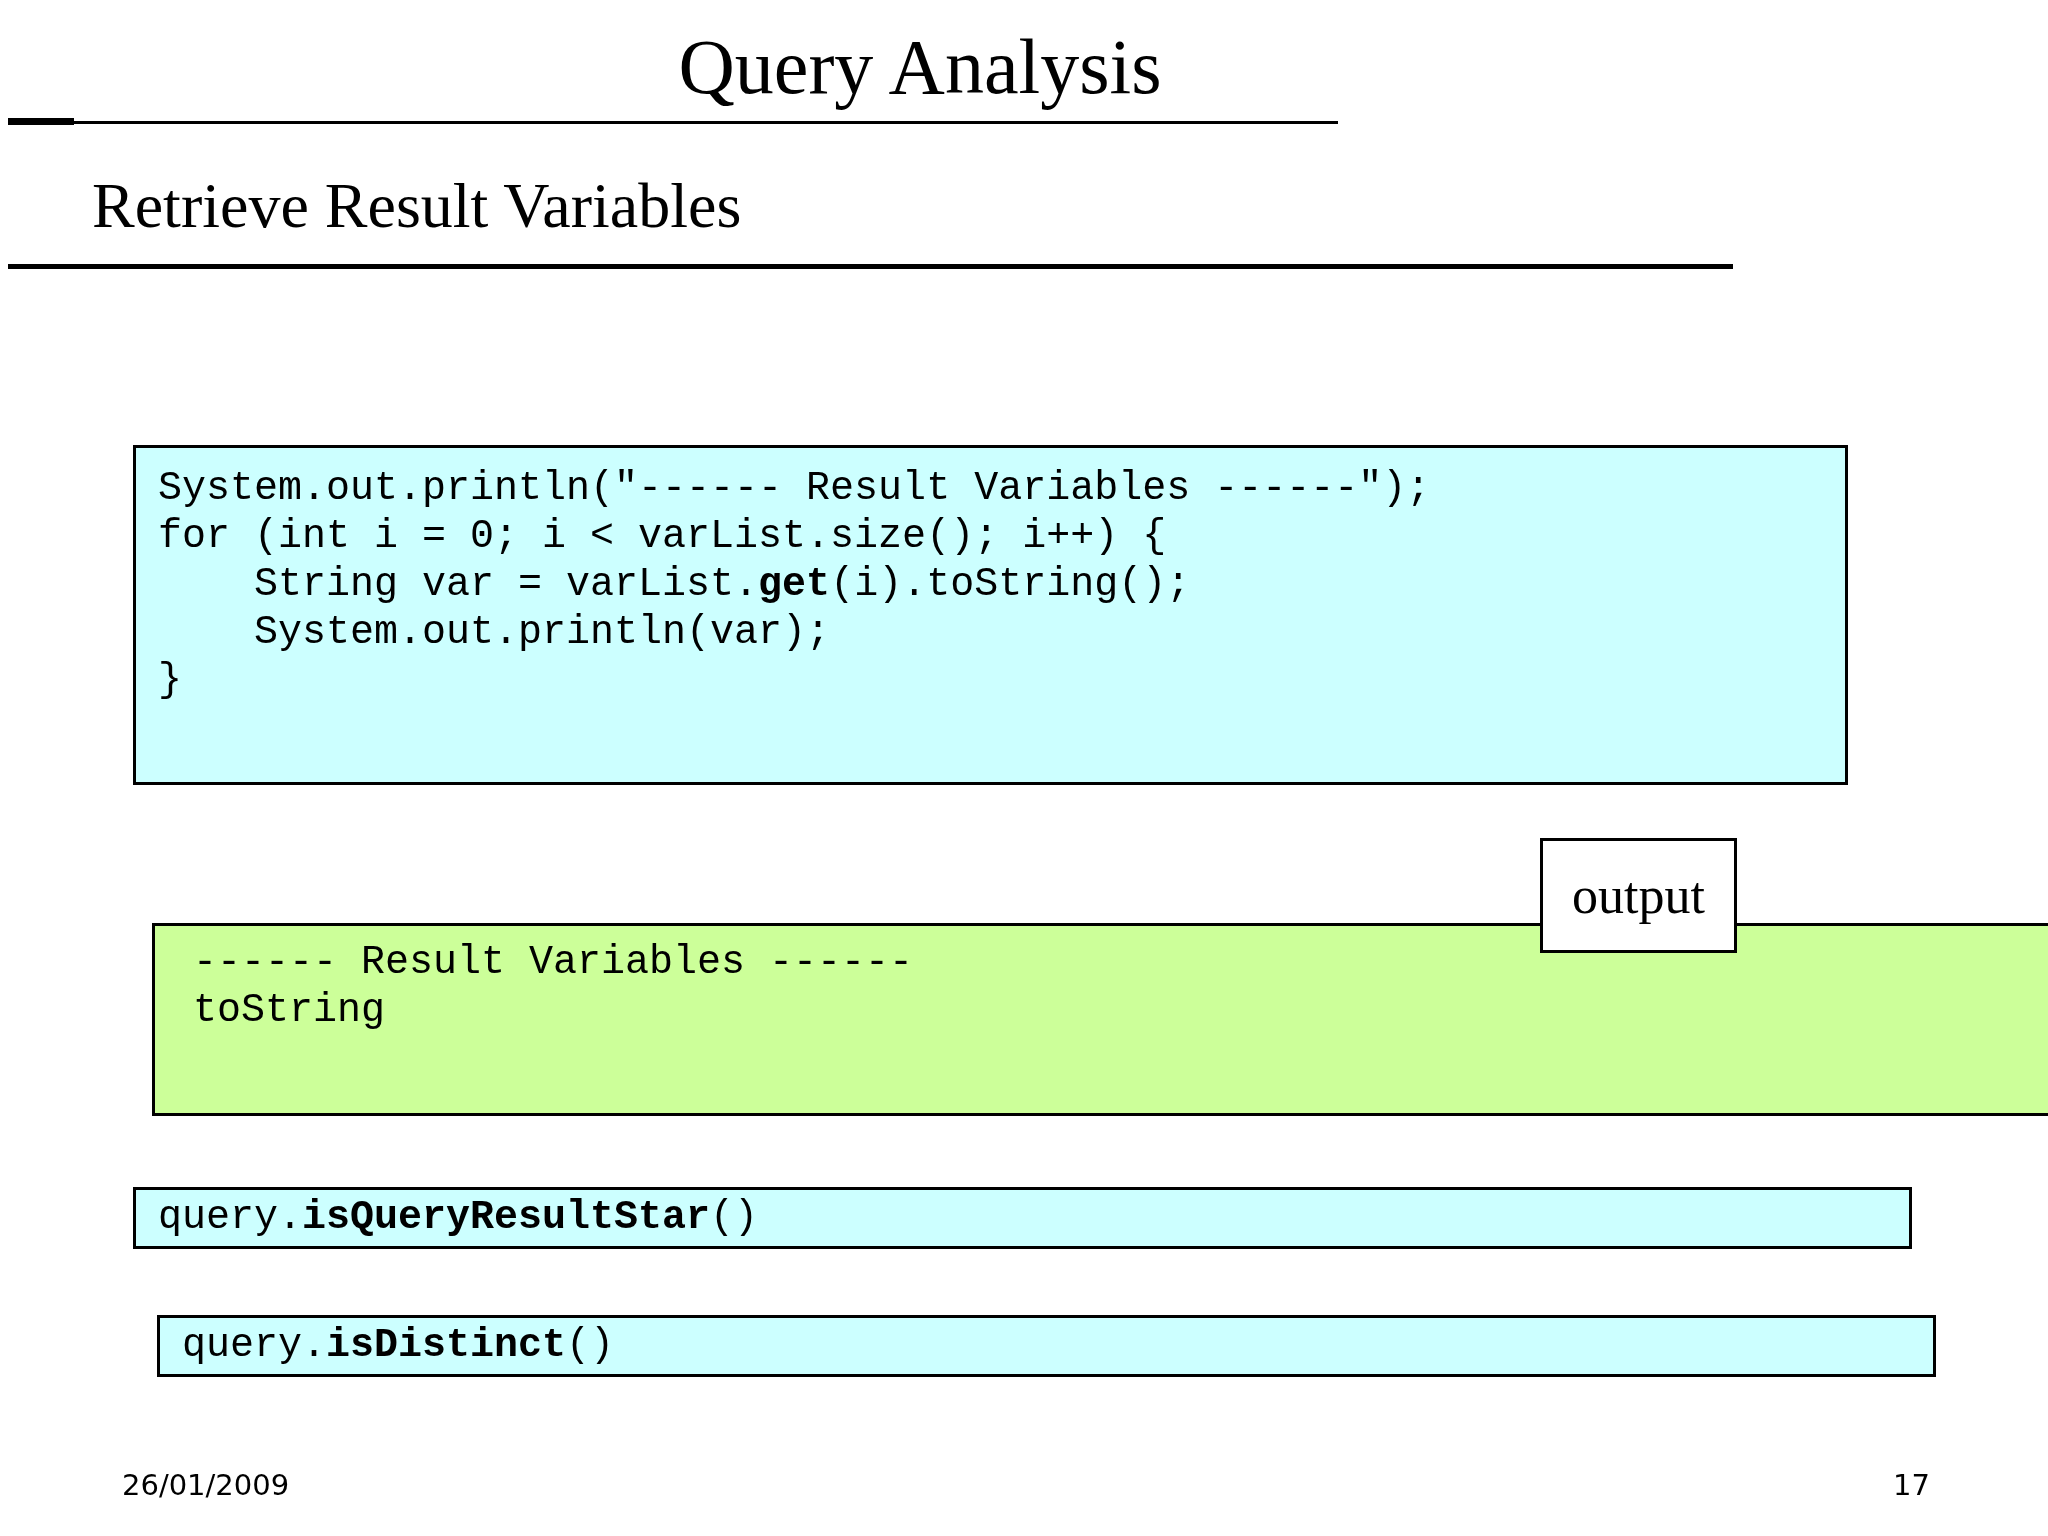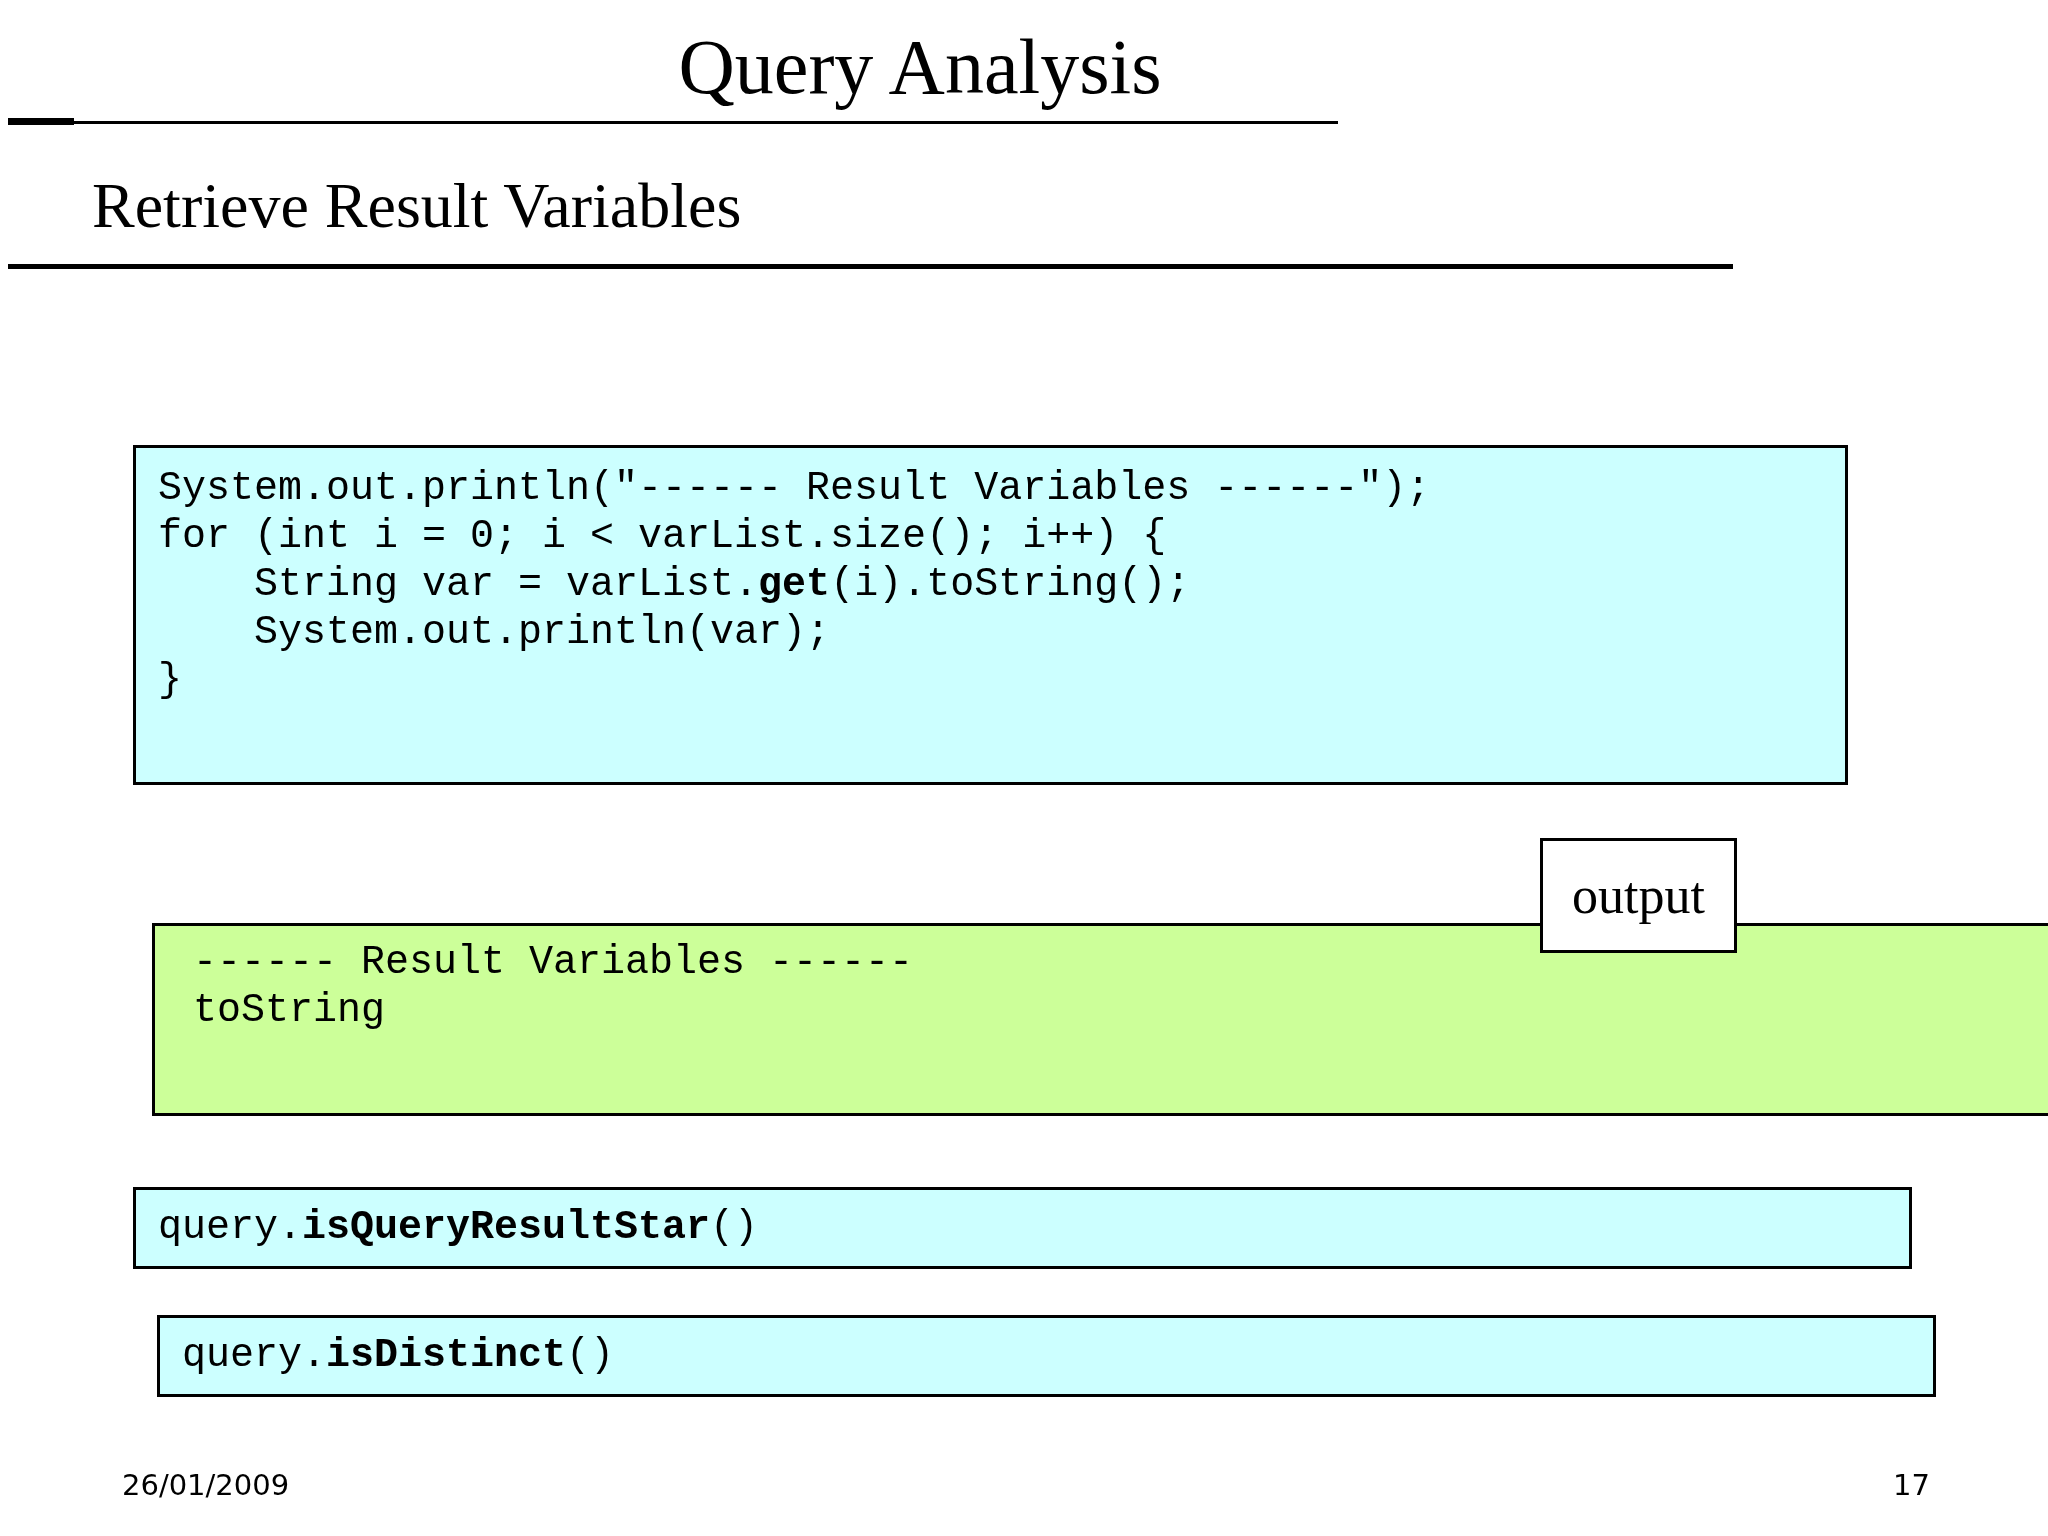--- a/index.html
+++ b/index.html
@@ -82,21 +82,21 @@
     z-index: 2;
     display: flex;
     align-items: center;
     justify-content: center;
     font-size: 52px;
     font-family: "Liberation Serif", serif;
   }
 
   .snippet-box {
     left: 133px;
-    width: 1779px; height: 82px;
+    width: 1779px; height: 62px;
     box-sizing: border-box;
     background: var(--code-bg, #ccffff);
     border: 3px solid var(--border-color, #000000);
     display: flex;
     align-items: center;
     padding-left: 22px;
   }
   .snippet-box.first  { top: 1187px; }
   .snippet-box.second { top: 1315px; margin-left: 24px; }
 

